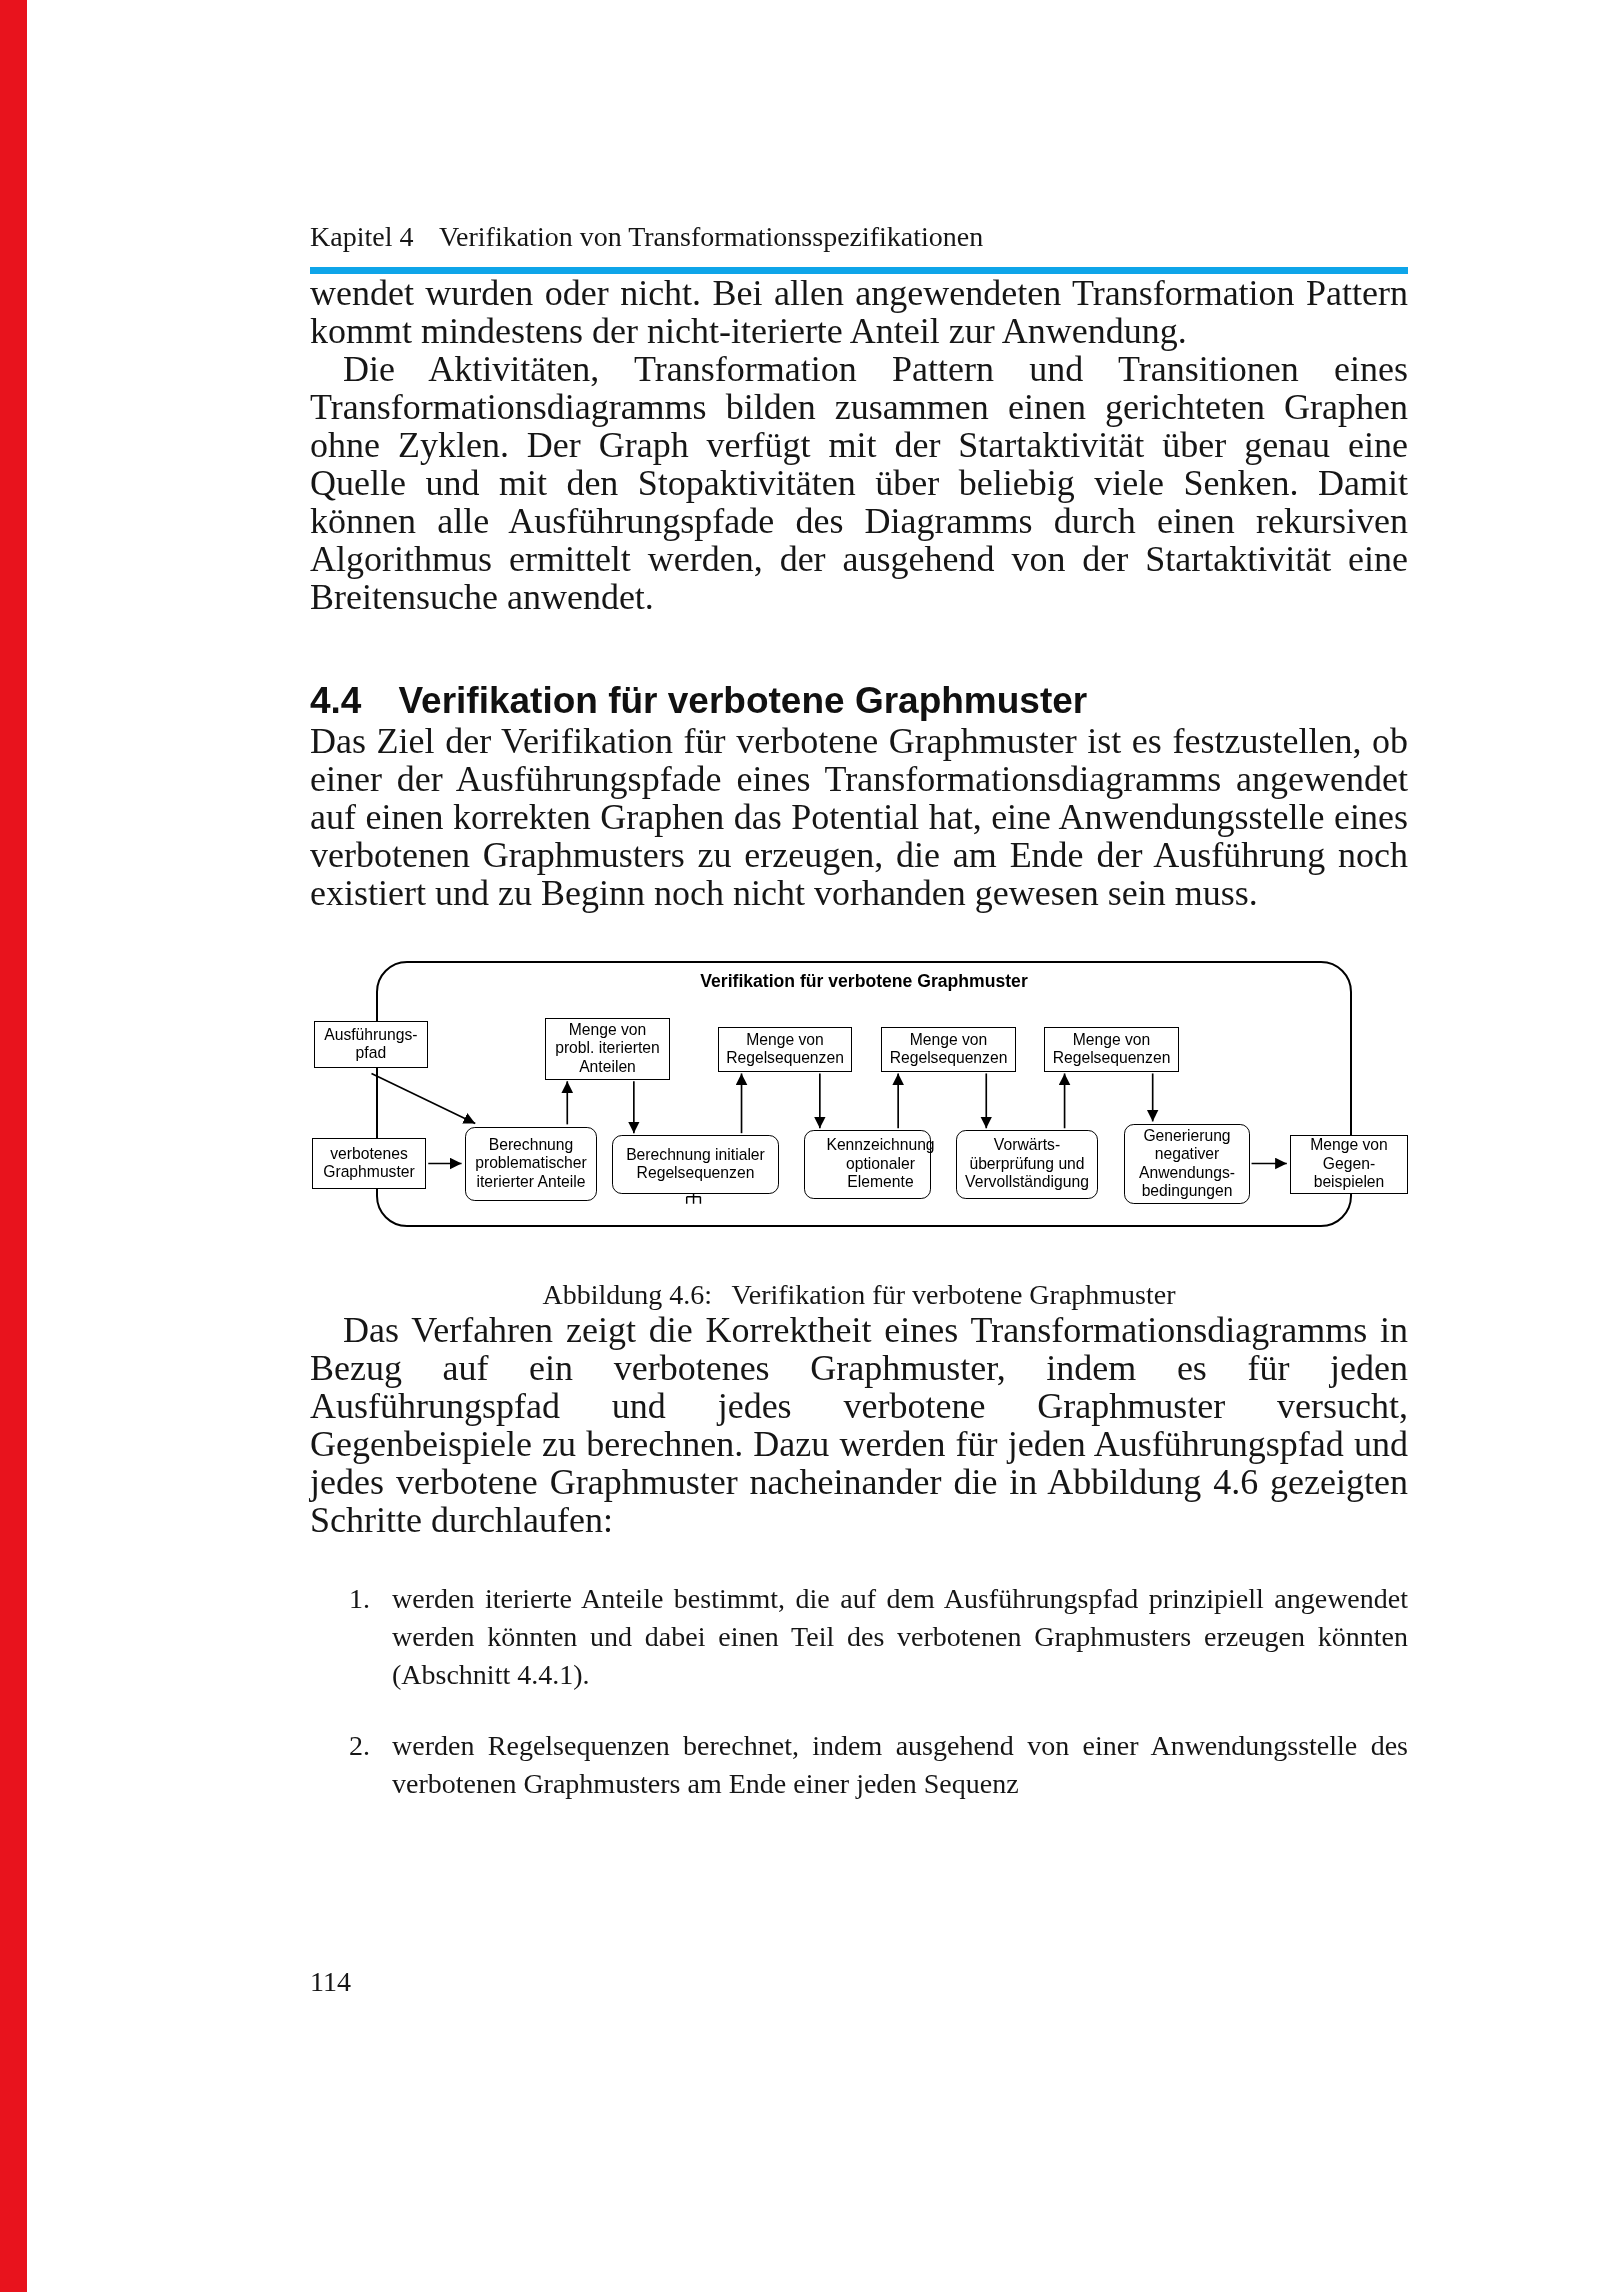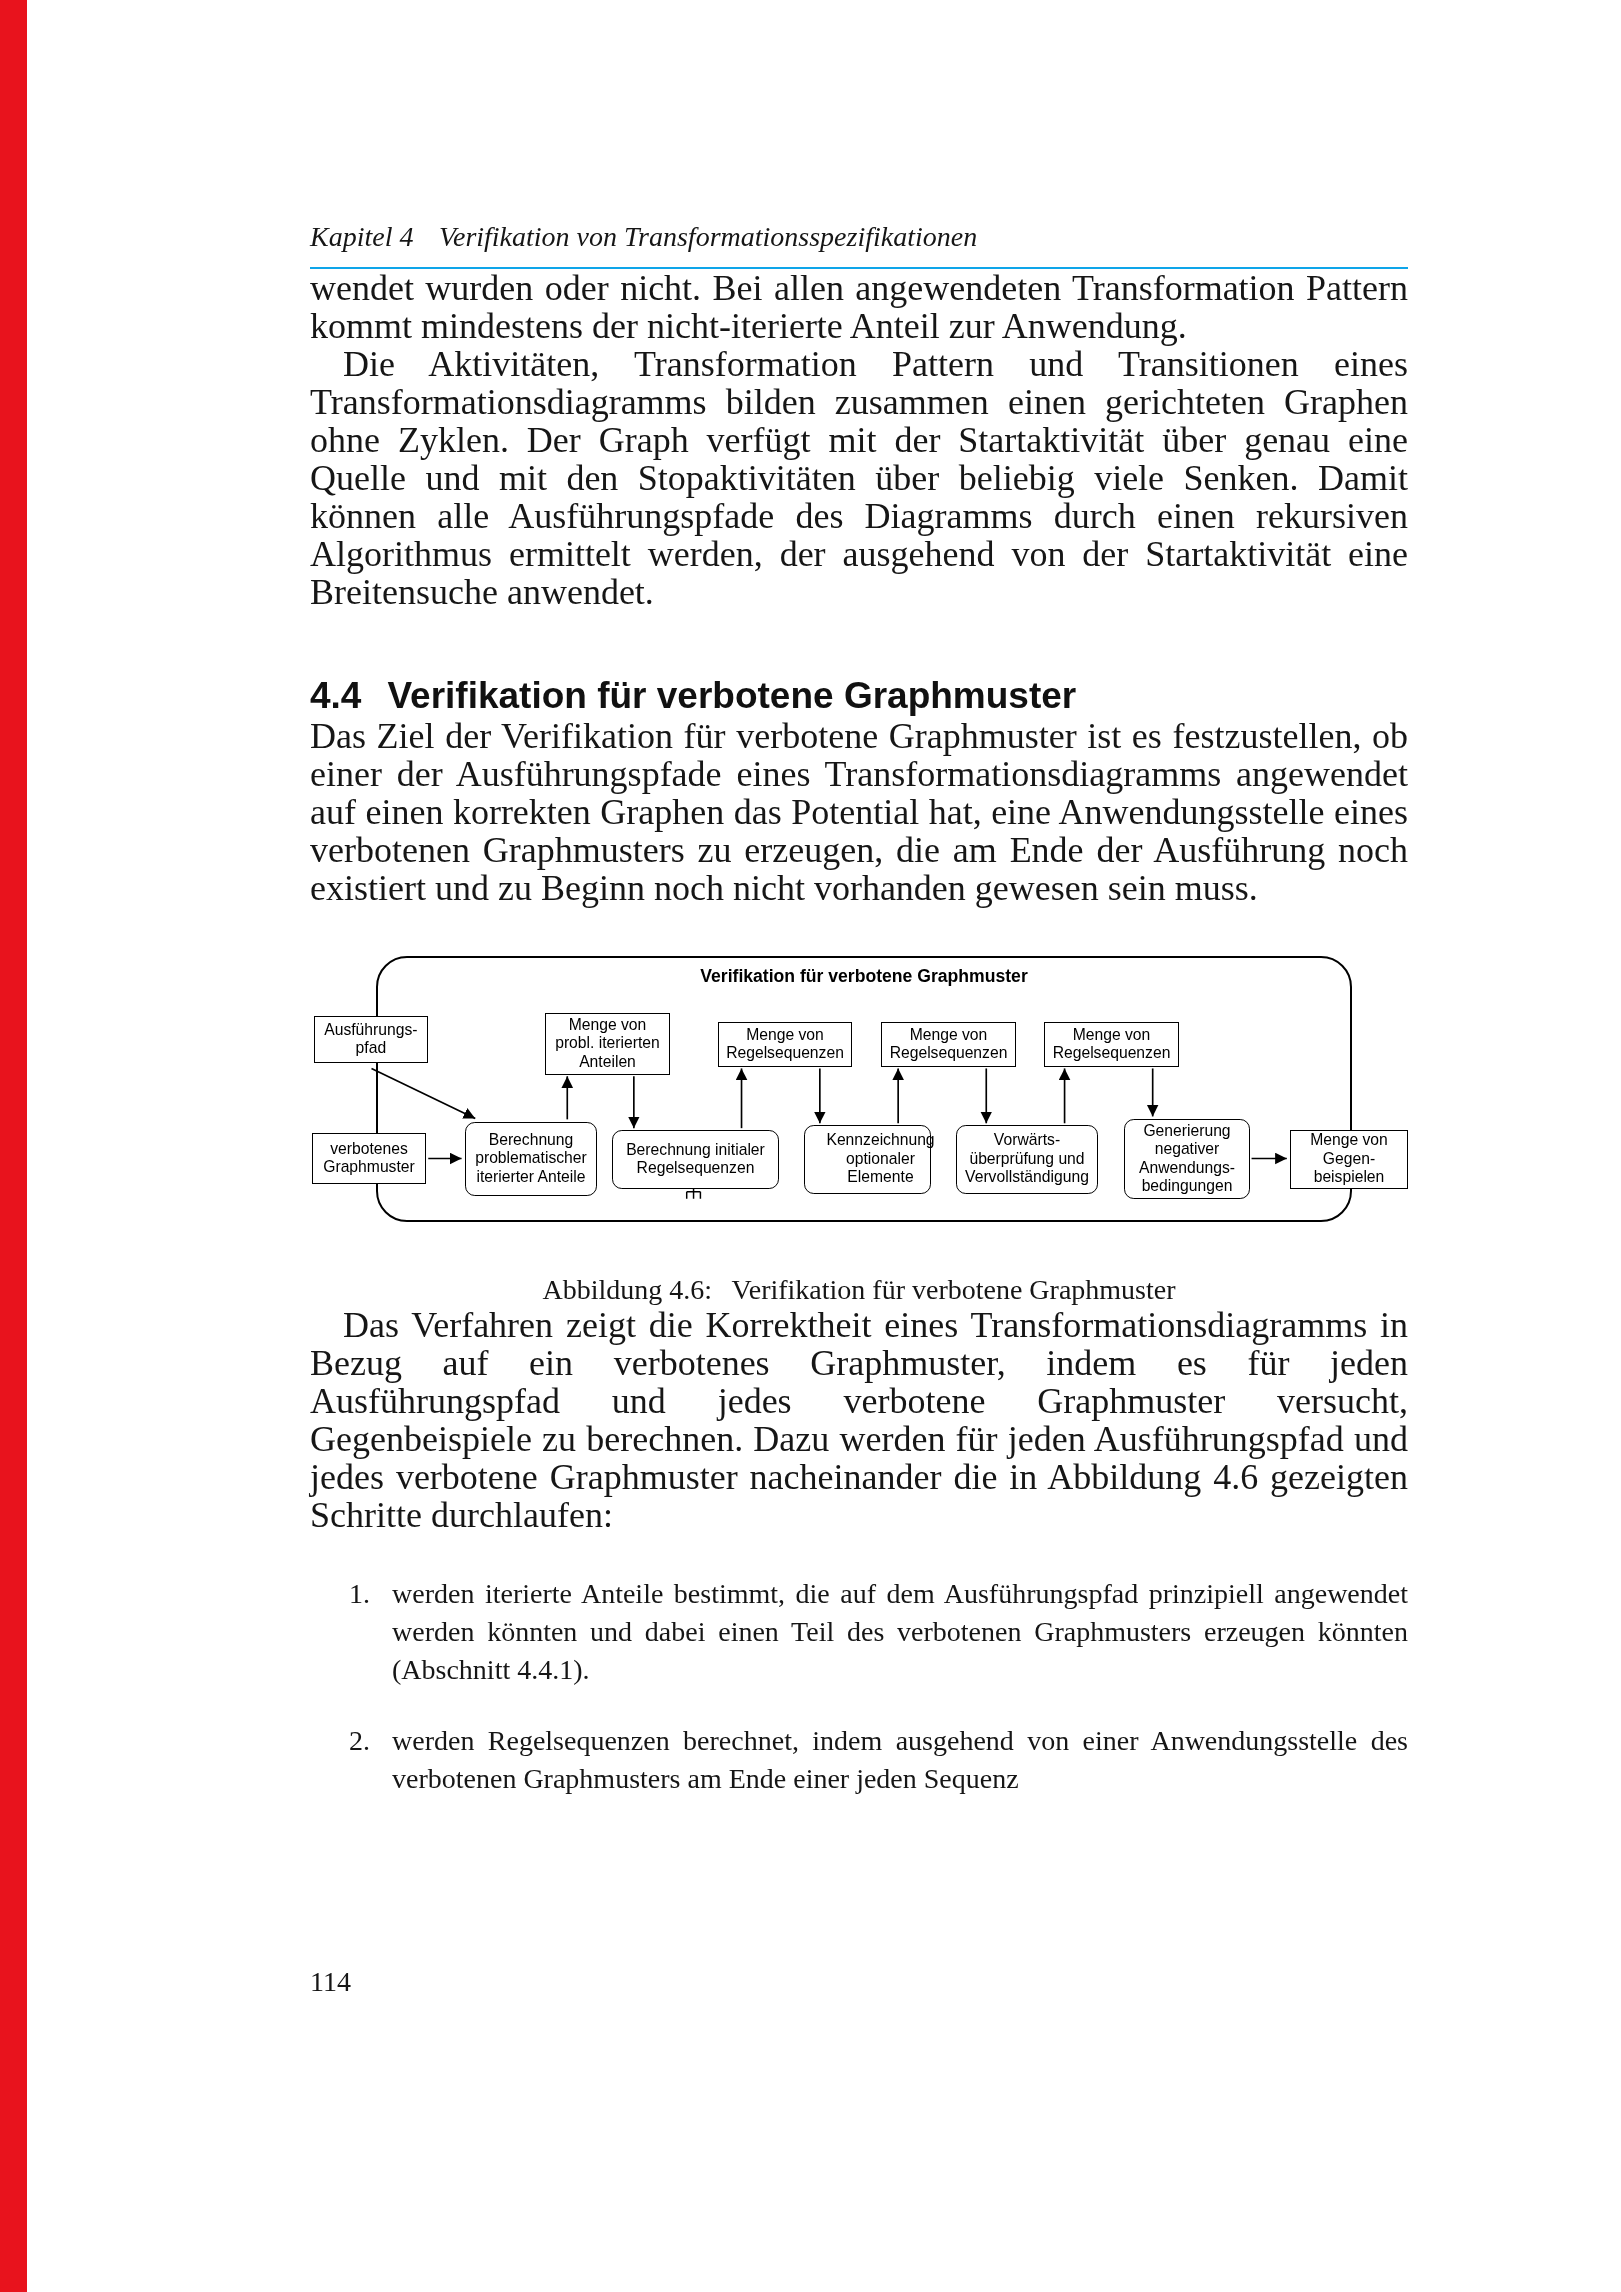--- a/index.html
+++ b/index.html
@@ -17,22 +17,21 @@
     width: 27.4px; height: 2293px;
     background: #e8131d;
   }
   .page {
     position: absolute; left: 310px; top: 0;
     width: 1098px;
   }
   .running-header {
     margin-top: 220px;
     padding-bottom: 13.7px;
-    border-bottom: 2px solid #0ea5e9;
-    font-style: italic;
+    border-bottom: 7px solid #0ea5e9;
     font-size: 28px;
     line-height: 33px;
     white-space: nowrap;
   }
   .running-header .rh-title { margin-left: 25.5px; }
   p.body {
     font-size: 36px; line-height: 38px;
     text-align: justify;
     margin: 0;
     hyphens: auto;
@@ -40,21 +39,21 @@
   .p-first { margin-top: 69px; }
   .indent { text-indent: 33px; }
   h2.section-heading {
     font-family: "Liberation Sans", sans-serif;
     font-weight: bold;
     font-size: 37px;
     line-height: 43px;
     margin: 63px 0 0 0;
     color: #111;
   }
-  h2.section-heading .sec-num { margin-right: 26px; }
+  h2.section-heading .sec-num { margin-right: 37px; }
   .section-intro { margin-top: 43px; }
 
   
   .figure-block { margin-top: 43px; }
   .diagram {
     position: relative;
     width: 1098px; height: 279px;
     font-family: "Liberation Sans", sans-serif;
   }
   .frame {

